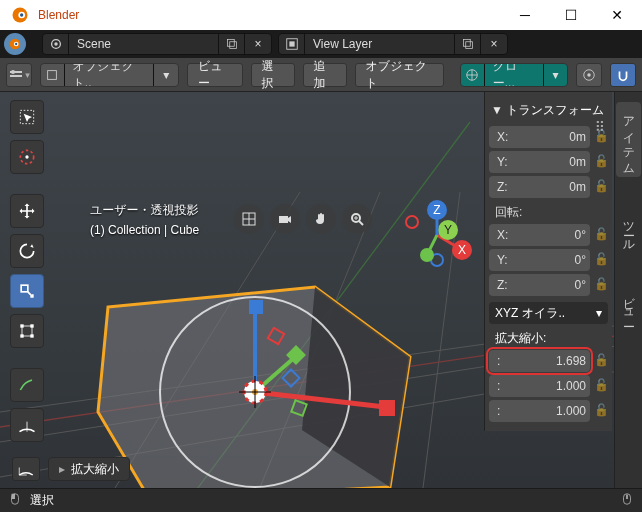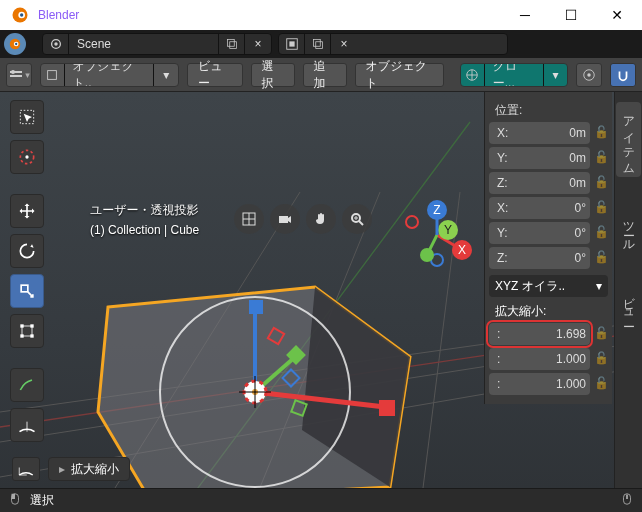--- a/index.html
+++ b/index.html
@@ -1,19 +1,19 @@
 <!DOCTYPE html>
 <html><head>
 <meta charset="utf-8">
 <style>
 *{margin:0;padding:0;box-sizing:border-box;font-family:"Meiryo","Segoe UI",sans-serif;font-size:12px;color:#fff}
 body{width:642px;height:512px;background:#393939;overflow:hidden;position:relative}
 .titlebar{height:30px;background:#fff;display:flex;align-items:center;padding:0 2px;color:#000}
 .titlebar .logo{width:20px;height:20px;margin:0 8px;display:flex;align-items:center;justify-content:center}
-.titlebar .title{color:#8b5cf6;flex:1}
+.titlebar .title{color:#c2410c;flex:1}
 .titlebar .winbtn{width:46px;height:30px;display:flex;align-items:center;justify-content:center;color:#000;font-size:14px}
 .topbar{height:28px;background:#1b1b1b;display:flex;align-items:center;padding:0 4px;gap:6px}
 .blender-icon{width:22px;height:22px;border-radius:50%;background:#5b8ab7;position:relative;display:inline-flex;align-items:center;justify-content:center}
 .btn-dark{background:#2c2c2c;border:1px solid #1a1a1a;border-radius:4px;height:22px;display:inline-flex;align-items:center;padding:0 8px;color:#ddd;gap:4px}
 .seg{display:flex;align-items:flex-start;background:#2c2c2c;border:1px solid #121212;border-radius:4px;height:22px;overflow:hidden}
 .seg .cell{padding:0 8px;height:100%;display:flex;align-items:center;color:#ddd;border-right:1px solid #121212}
 .seg .cell:last-child{border-right:none}
 .seg .iconcell{width:26px;justify-content:center;padding:0}
 .secondbar{height:34px;background:#424242;display:flex;align-items:center;padding:0 6px;gap:8px;border-bottom:1px solid #222}
 .sq{width:28px;height:24px;background:#545454;border:1px solid #333;border-radius:3px;display:inline-flex;align-items:center;justify-content:center}
@@ -87,20 +87,21 @@
       </div>
     <div class="cell iconcell">×</div>
   </div>
   <div class="seg" style="width:230px">
     <div class="cell iconcell">
         <svg width="14" height="14" viewBox="0 0 16 16">
           <rect x="2" y="2" width="12" height="12" fill="none" stroke="#ccc"></rect>
           <rect x="5" y="5" width="6" height="6" fill="#ccc"></rect>
         </svg>
       </div>
+    <div class="cell" style="flex:1">View Layer</div>
     <div class="cell iconcell">
         <svg width="12" height="12" viewBox="0 0 16 16">
           <rect x="2" y="2" width="9" height="9" fill="none" stroke="#ccc"></rect>
           <rect x="5" y="5" width="9" height="9" fill="none" stroke="#ccc"></rect>
         </svg>
       </div>
     <div class="cell iconcell">×</div>
   </div>
 </div>
 
@@ -302,40 +303,41 @@
           </svg>
         </div>
       <div class="pill">
         <span style="margin-right:6px;color:#aaa">▸</span>
         <span>拡大縮小</span>
       </div>
     </div>
   </div>
 
   <div class="npanel">
-
-    <div style="padding-left:6px;color:#ddd;margin-top:4px">位置:</div>
+    <div class="hdr">▼ <span>トランスフォーム</span> <span class="dots" style="float:right">⠿</span></div>
+
     <div style="position:relative;padding-right:18px">
       <div class="field">
           <span class="lab">X:</span>
           <span class="val">0m</span>
           <span class="lock">🔓</span>
         </div>
       <div class="field">
           <span class="lab">Y:</span>
           <span class="val">0m</span>
           <span class="lock">🔓</span>
         </div>
       <div class="field">
           <span class="lab">Z:</span>
           <span class="val">0m</span>
           <span class="lock">🔓</span>
         </div>
     </div>
 
+    <div style="padding-left:6px;color:#ddd;margin-top:6px">回転:</div>
     <div style="position:relative;padding-right:18px">
       <div class="field">
           <span class="lab">X:</span>
           <span class="val">0°</span>
           <span class="lock">🔓</span>
         </div>
       <div class="field">
           <span class="lab">Y:</span>
           <span class="val">0°</span>
           <span class="lock">🔓</span>

